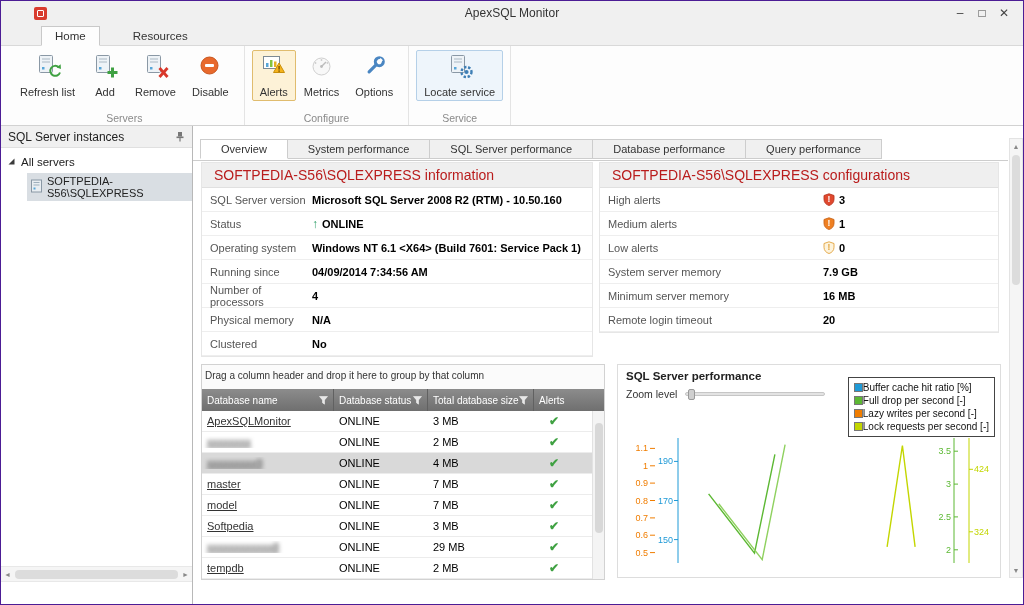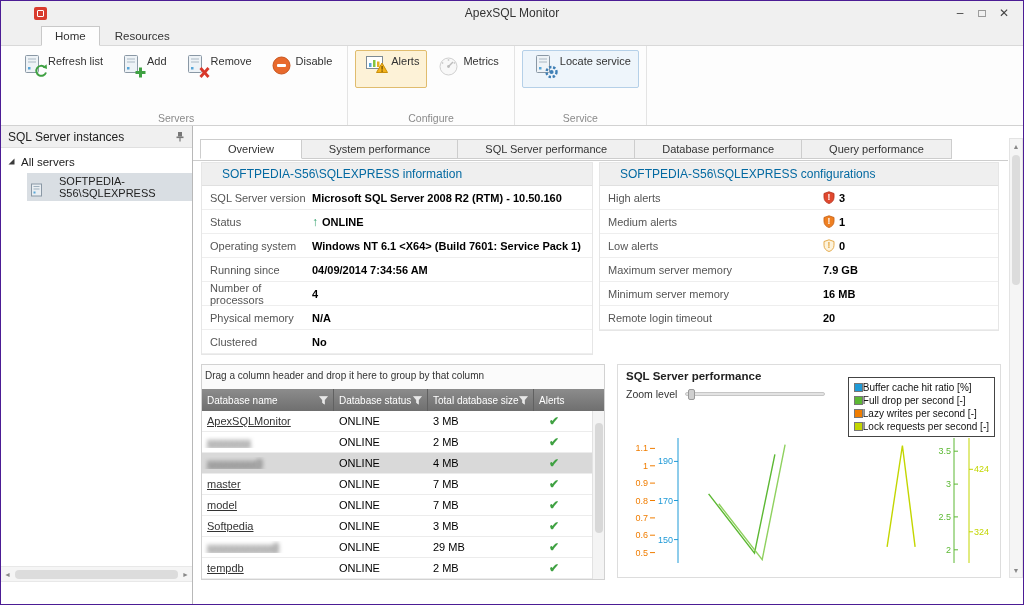--- a/index.html
+++ b/index.html
@@ -10,56 +10,56 @@
   
   .titlebar{height:24px;background:#f0f0f0;position:relative;display:flex;align-items:center;flex:0 0 auto}
   .app-icon{width:13px;height:13px;margin-left:33px;background:#d83b2e;border-radius:2px;position:relative;z-index:1}
   .app-icon:after{content:"";position:absolute;left:3px;top:3px;right:3px;bottom:3px;border:1.5px solid #fff;border-radius:1px}
   .title{position:absolute;left:0;right:0;text-align:center;font-size:12px;color:#333}
   .win-controls{margin-left:auto;display:flex;gap:0;padding-right:8px;z-index:1}
   .win-controls span{width:22px;text-align:center;color:#444;font-size:12px;cursor:default}
 
   
   .ribbon-tabs{height:21px;background:#f0f0f0;display:flex;align-items:flex-end;padding-left:40px;border-bottom:1px solid #d9d9d9;flex:0 0 auto}
-  .rtab{font-size:11.5px;color:#333;padding:3px 13px;margin-right:2px}
+  .rtab{font-size:11.5px;color:#333;padding:3px 13px;margin-right:20px}
   .rtab.active{background:#fdfdfd;border:1px solid #c9c9c9;border-bottom:1px solid #fdfdfd;margin-bottom:-1px}
 
   
   .ribbon{height:80px;background:#fdfdfd;border-bottom:1px solid #d2d2d2;display:flex;padding-left:4px;flex:0 0 auto}
   .rgroup{position:relative;display:flex;align-items:flex-start;padding:4px 7px 16px;border-right:1px solid #e4e4e4}
   .rgroup-label{position:absolute;bottom:1px;left:0;right:0;text-align:center;font-size:10.5px;color:#8a8a8a}
-  .rbtn{display:flex;align-items:flex-start;padding:3px 7px 2px;border:1px solid transparent;border-radius:2px;cursor:default}
+  .rbtn{display:flex;flex-direction:column;align-items:center;padding:3px 7px 2px;border:1px solid transparent;border-radius:2px;cursor:default}
   .rbtn .rlabel{font-size:11px;color:#333;margin-top:1px;white-space:nowrap}
   .rbtn.selected{background:#fdf2d7;border-color:#e0bc6e}
   .rbtn.focused{background:#eef5fb;border-color:#b5d0e8}
 
   
   .appbody{flex:1;display:flex;min-height:0;position:relative;background:#fff}
 
   
   .sidebar{width:192px;border-right:1px solid #b8b8b8;position:relative;background:#fff;flex:0 0 auto}
   .sidebar-header{height:22px;background:#f0f0f0;border-bottom:1px solid #e0e0e0;display:flex;align-items:center;padding:0 7px;font-size:12px;color:#222}
   .pin{margin-left:auto;display:flex}
   .tree{padding:6px 0 0 6px;font-size:11.5px;color:#222}
   .tree-root{display:flex;align-items:center;gap:5px;padding:2px 0}
-  .tree-node{display:flex;align-items:flex-end;gap:16px;margin:3px 0 0 20px;background:#d9dee3;padding:2px 5px 2px 3px;font-size:11px;width:-moz-fit-content;width:fit-content}
+  .tree-node{display:flex;align-items:center;gap:4px;margin:3px 0 0 20px;background:#d9dee3;padding:2px 5px 2px 3px;font-size:11px;width:-moz-fit-content;width:fit-content}
   .sidebar-hscroll{position:absolute;bottom:22px;left:0;right:0;height:16px;background:#f5f5f5;border-top:1px solid #e8e8e8;border-bottom:1px solid #e8e8e8;display:flex;align-items:center;padding:0 3px;font-size:7px;color:#888}
   .sidebar-hscroll .thumb{flex:1;height:9px;margin:0 4px;background:#dcdcdc;border-radius:4px}
 
   
   .main{flex:1;position:relative;background:#fff}
   .doc-tabs{position:absolute;top:13px;left:7px;display:flex;z-index:2}
-  .dtab{font-size:11px;color:#333;background:#f0f0f0;border:1px solid #cdcdcd;padding:3px 27px;margin-right:-1px;position:relative;cursor:default}
+  .dtab{font-size:11px;color:#333;background:#f0f0f0;border:1px solid #cdcdcd;padding:3px 20px;margin-right:-1px;position:relative;cursor:default}
   .dtab.active{background:#fff;border-bottom-color:#fff;z-index:3}
   .tab-line{position:absolute;top:34px;left:0;right:15px;border-top:1px solid #cdcdcd}
 
   .panel{position:absolute;background:#fff;border:1px solid #e6e6e6}
   #info-panel{left:8px;top:36px;width:392px}
   #config-panel{left:406px;top:36px;width:400px}
-  .panel-header{background:#efefef;font-size:12px;color:#0369a1;padding:4px 20px;border-bottom:1px solid #e0e0e0}
+  .panel-header{background:#efefef;font-size:14px;color:#b91c1c;padding:4px 12px;border-bottom:1px solid #e0e0e0}
   .kv-row{display:flex;align-items:center;height:24px;border-bottom:1px solid #eeeeee;font-size:11px;padding-left:8px}
   .kv-label{color:#555;flex:0 0 auto}
   #info-panel .kv-label{width:102px}
   #config-panel .kv-label{width:215px}
   .kv-value{display:flex;align-items:center;gap:4px;color:#000}
   .kv-value b{font-weight:bold}
   .up-arrow{color:#2e9e68;font-weight:bold;font-size:12px;line-height:10px}
 
   
   #grid-panel{position:absolute;left:8px;top:238px;width:404px;height:216px;border:1px solid #d2d2d2;background:#fff;overflow:hidden}
@@ -187,20 +187,32 @@
           <svg width="28" height="27" viewBox="0 0 28 27" opacity="0.65">
             <circle cx="13.5" cy="12.5" r="8.5" fill="#f6f6f6" stroke="#b5b5b5"></circle>
             <circle cx="13.5" cy="12.5" r="1.4" fill="#9a9a9a"></circle>
             <line x1="13.5" y1="12.5" x2="18" y2="8" stroke="#9a9a9a" stroke-width="1.5"></line>
             <circle cx="7.5" cy="9" r="0.9" fill="#b5b5b5"></circle>
             <circle cx="13.5" cy="6" r="0.9" fill="#b5b5b5"></circle>
             <circle cx="19.5" cy="9" r="0.9" fill="#b5b5b5"></circle>
           </svg>
         </span>
         <span class="rlabel">Metrics</span>
+      </div>
+      <div class="rbtn">
+        <span>
+          <svg width="28" height="27" viewBox="0 0 28 27">
+            <g transform="rotate(45 14 13)">
+              <circle cx="14" cy="5.5" r="4" fill="none" stroke="#4a86c2" stroke-width="3"></circle>
+              <rect x="12.4" y="2" width="3.2" height="5" fill="#fdfdfd"></rect>
+              <rect x="12.4" y="8.5" width="3.2" height="13" rx="1.6" fill="#4a86c2"></rect>
+            </g>
+          </svg>
+        </span>
+        <span class="rlabel">Options</span>
       </div>
       <div class="rgroup-label">Configure</div>
     </div>
 
     <div class="rgroup">
       <div class="rbtn focused">
         <span>
           <svg width="30" height="27" viewBox="0 0 30 27">
             <rect x="6.5" y="1.5" width="13" height="17" rx="1" fill="#eef3f7" stroke="#8a98a5"></rect>
             <line x1="9" y1="5" x2="17" y2="5" stroke="#aab8c3"></line>
@@ -343,21 +355,21 @@
               <span class="kv-label">Low alerts</span>
               <span class="kv-value">
                 <svg width="12" height="13" viewBox="0 0 12 13" style="flex:0 0 auto">
                   <path d="M6 0.8 L11 2.5 V6.3 C11 9.5 8.8 11.7 6 12.5 C3.2 11.7 1 9.5 1 6.3 V2.5 Z" fill="#fdf3dc" stroke="#e2a33c" stroke-width="0.9"></path>
                   <text x="6" y="9.4" text-anchor="middle" font-size="8.5" font-weight="bold" fill="#e2a33c" font-family="Liberation Sans,sans-serif">!</text>
                 </svg>
                 <b>0</b>
               </span>
             </div>
             <div class="kv-row">
-              <span class="kv-label">Maximum server memory</span>
+              <span class="kv-label">System server memory</span>
               <span class="kv-value">
                 <b>7.9 GB</b>
               </span>
             </div>
             <div class="kv-row">
               <span class="kv-label">Minimum server memory</span>
               <span class="kv-value">
                 <b>16 MB</b>
               </span>
             </div>

